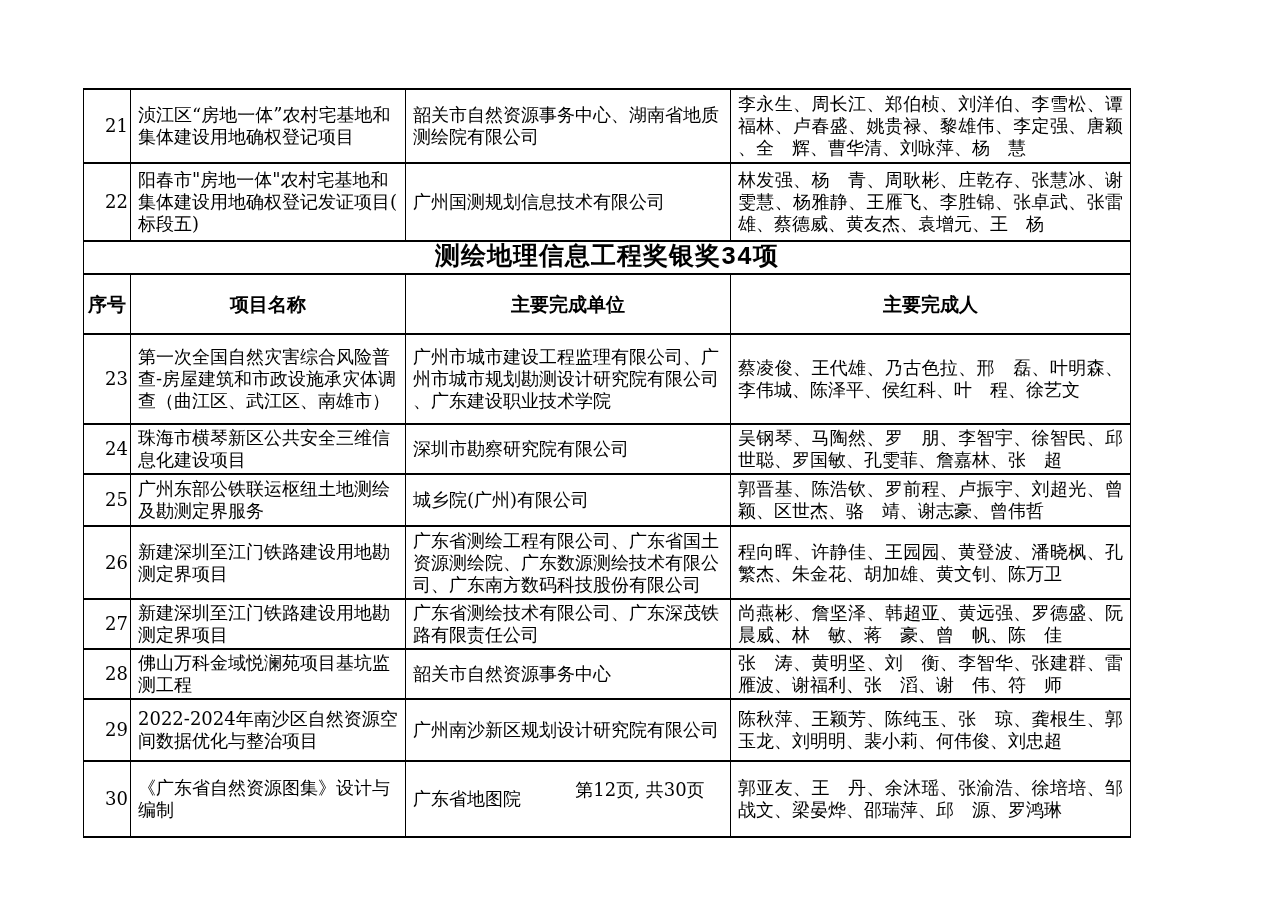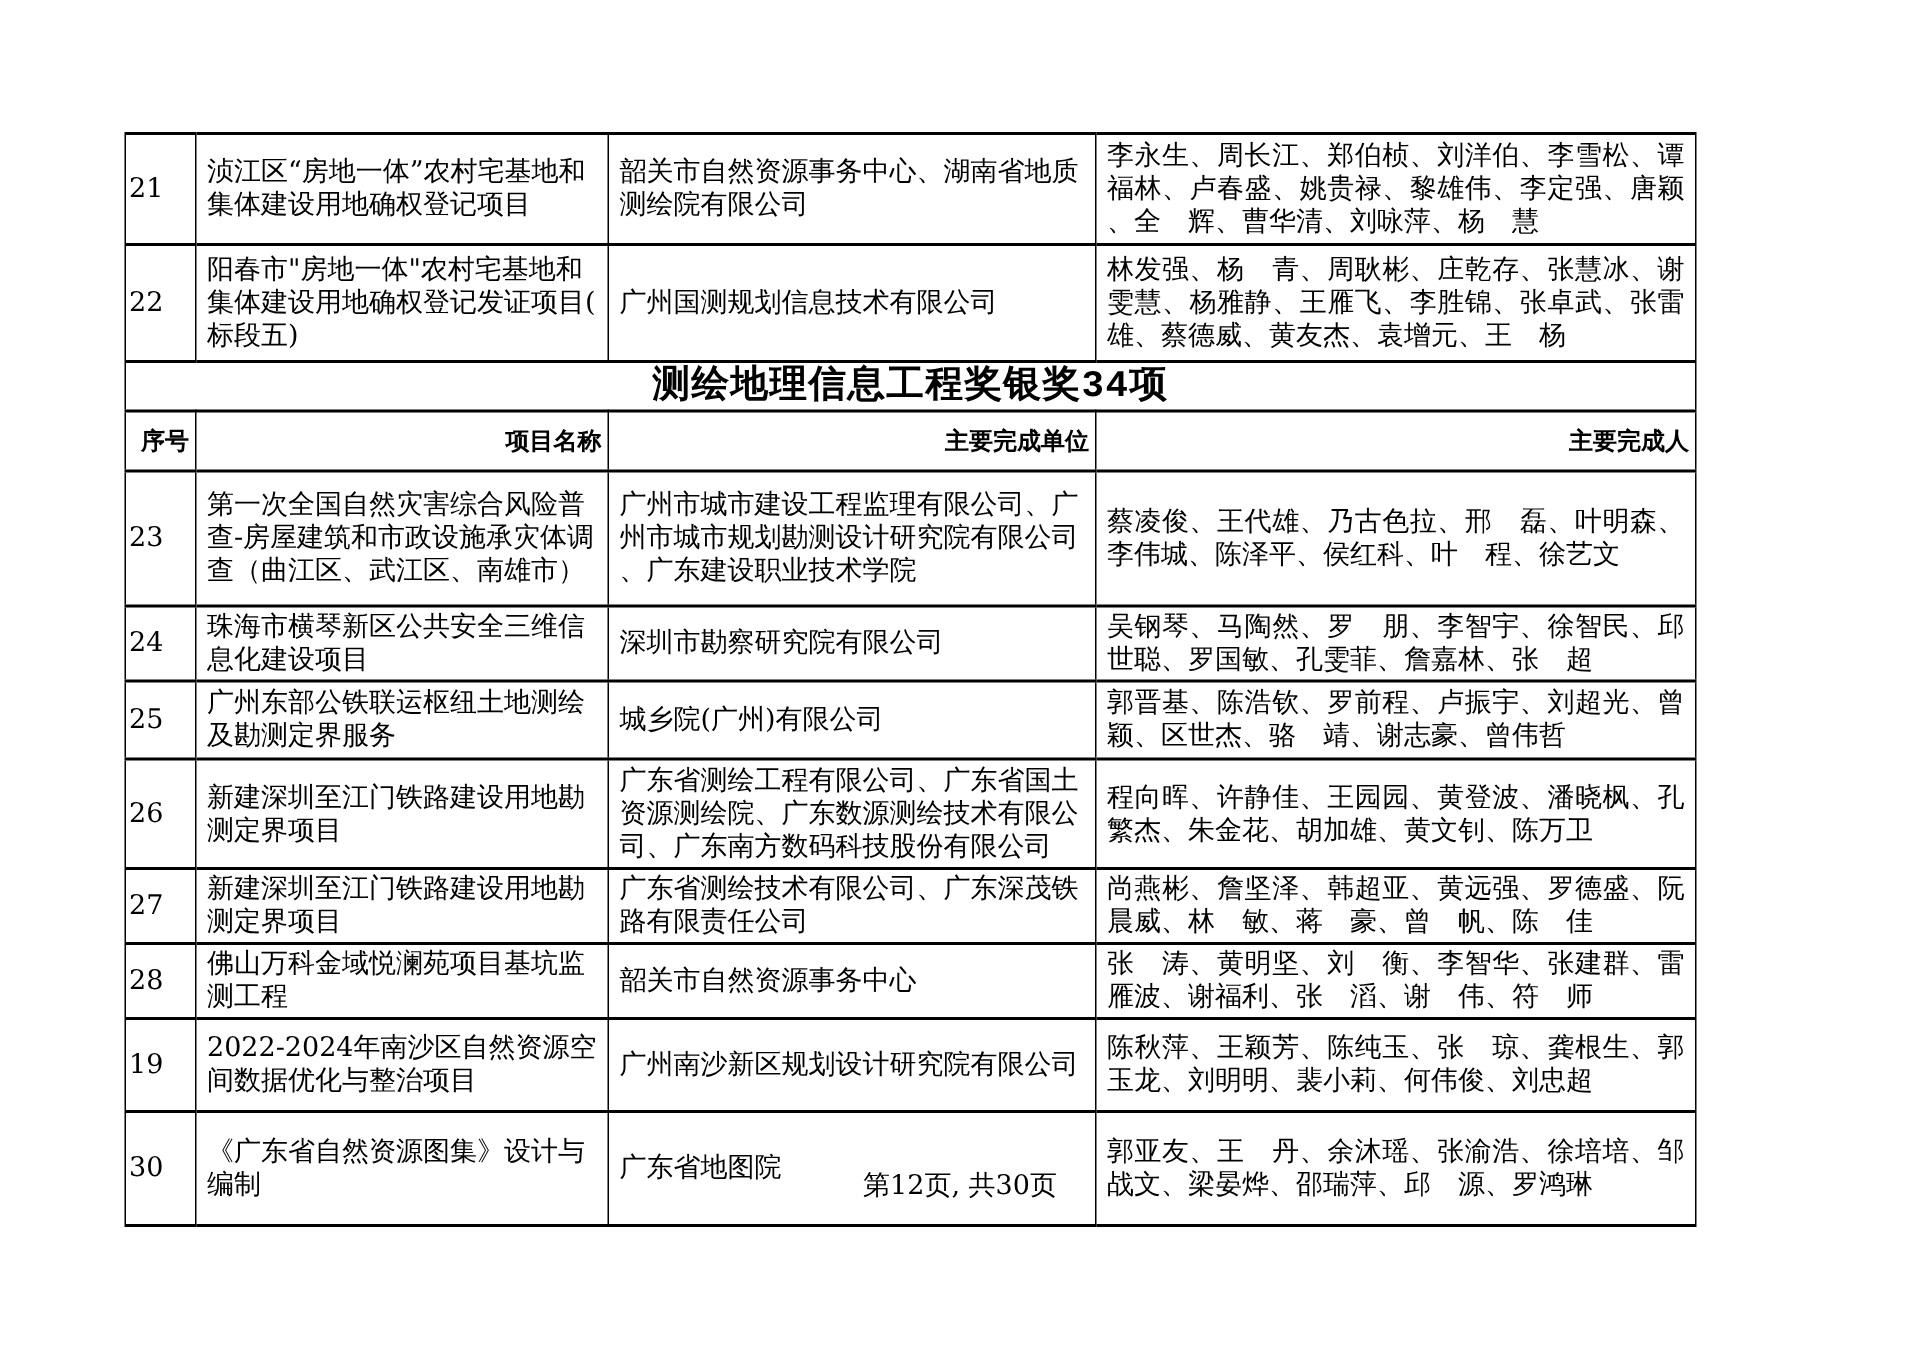--- a/index.html
+++ b/index.html
@@ -14,30 +14,30 @@
     position:absolute; left:83px; top:88px; width:1047px;
     border-collapse:collapse; table-layout:fixed;
   }
   td {
     border-left:1px solid #000; border-right:1px solid #000;
     border-top:2px solid #000; border-bottom:2px solid #000;
     font-size:18px; line-height:22px;
     vertical-align:middle; overflow:hidden;
     word-break:break-all; line-break:anywhere;
   }
-  td.no { text-align:left; padding:2px 2px; }
+  td.no { text-align:right; padding:2px 2px; }
   td.project { text-align:left; padding:2px 7px; }
   td.unit { text-align:left; padding:2px 7px; }
   td.people { text-align:justify; text-justify:inter-character; padding:2px 7px; }
   tr.title-row td {
     font-weight:bold; font-size:25px; line-height:29px; text-align:center;
     padding:1px 4px; letter-spacing:1px;font-family:Liberation Mono, monospace;
   }
   tr.head-row td {
-    font-weight:bold; font-size:16px; text-align:right; padding:8px 4px;
+    font-weight:bold; font-size:19px; text-align:center; padding:18px 4px;
   }
   .footer {
     position:absolute; left:0; top:778px; width:100%;
     text-align:center; font-size:18px;
   }
 </style>
 </head>
 <body>
 
 <div class="page">
@@ -104,21 +104,21 @@
       <td class="unit">广东省测绘技术有限公司、广东深茂铁路有限责任公司</td>
       <td class="people">尚燕彬、詹坚泽、韩超亚、黄远强、罗德盛、阮晨威、林　敏、蒋　豪、曾　帆、陈　佳</td>
     </tr>
     <tr style="height:48px">
       <td class="no">28</td>
       <td class="project">佛山万科金域悦澜苑项目基坑监测工程</td>
       <td class="unit">韶关市自然资源事务中心</td>
       <td class="people">张　涛、黄明坚、刘　衡、李智华、张建群、雷雁波、谢福利、张　滔、谢　伟、符　师</td>
     </tr>
     <tr style="height:62px">
-      <td class="no">19</td>
+      <td class="no">29</td>
       <td class="project">2022-2024年南沙区自然资源空间数据优化与整治项目</td>
       <td class="unit">广州南沙新区规划设计研究院有限公司</td>
       <td class="people">陈秋萍、王颖芳、陈纯玉、张　琼、龚根生、郭玉龙、刘明明、裴小莉、何伟俊、刘忠超</td>
     </tr>
     <tr style="height:76px">
       <td class="no">30</td>
       <td class="project">《广东省自然资源图集》设计与编制</td>
       <td class="unit">广东省地图院</td>
       <td class="people">郭亚友、王　丹、余沐瑶、张渝浩、徐培培、邹战文、梁晏烨、邵瑞萍、邱　源、罗鸿琳</td>
     </tr>

